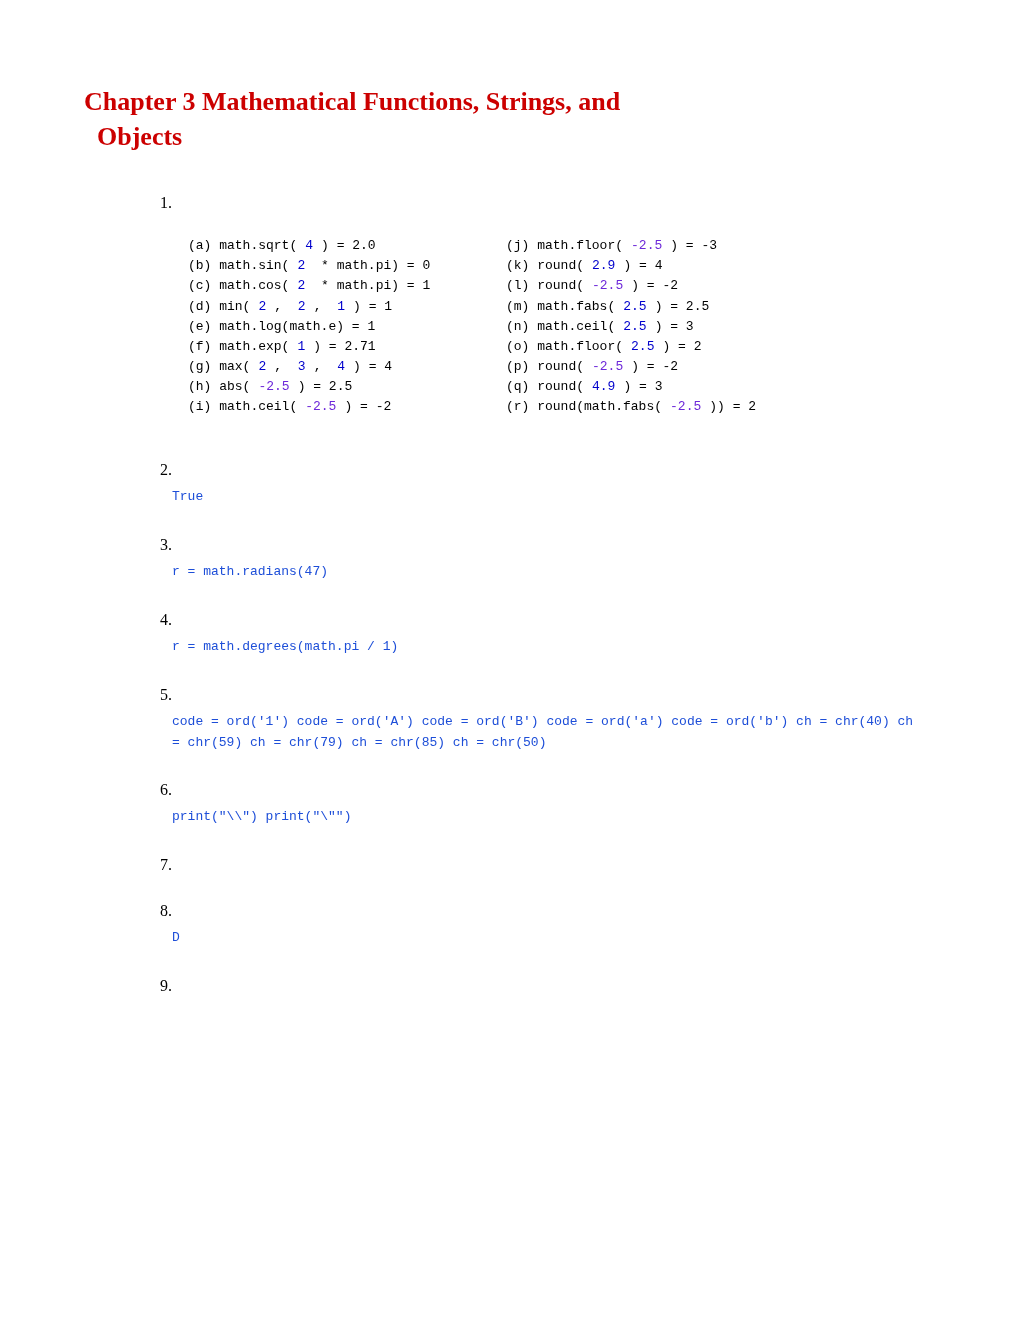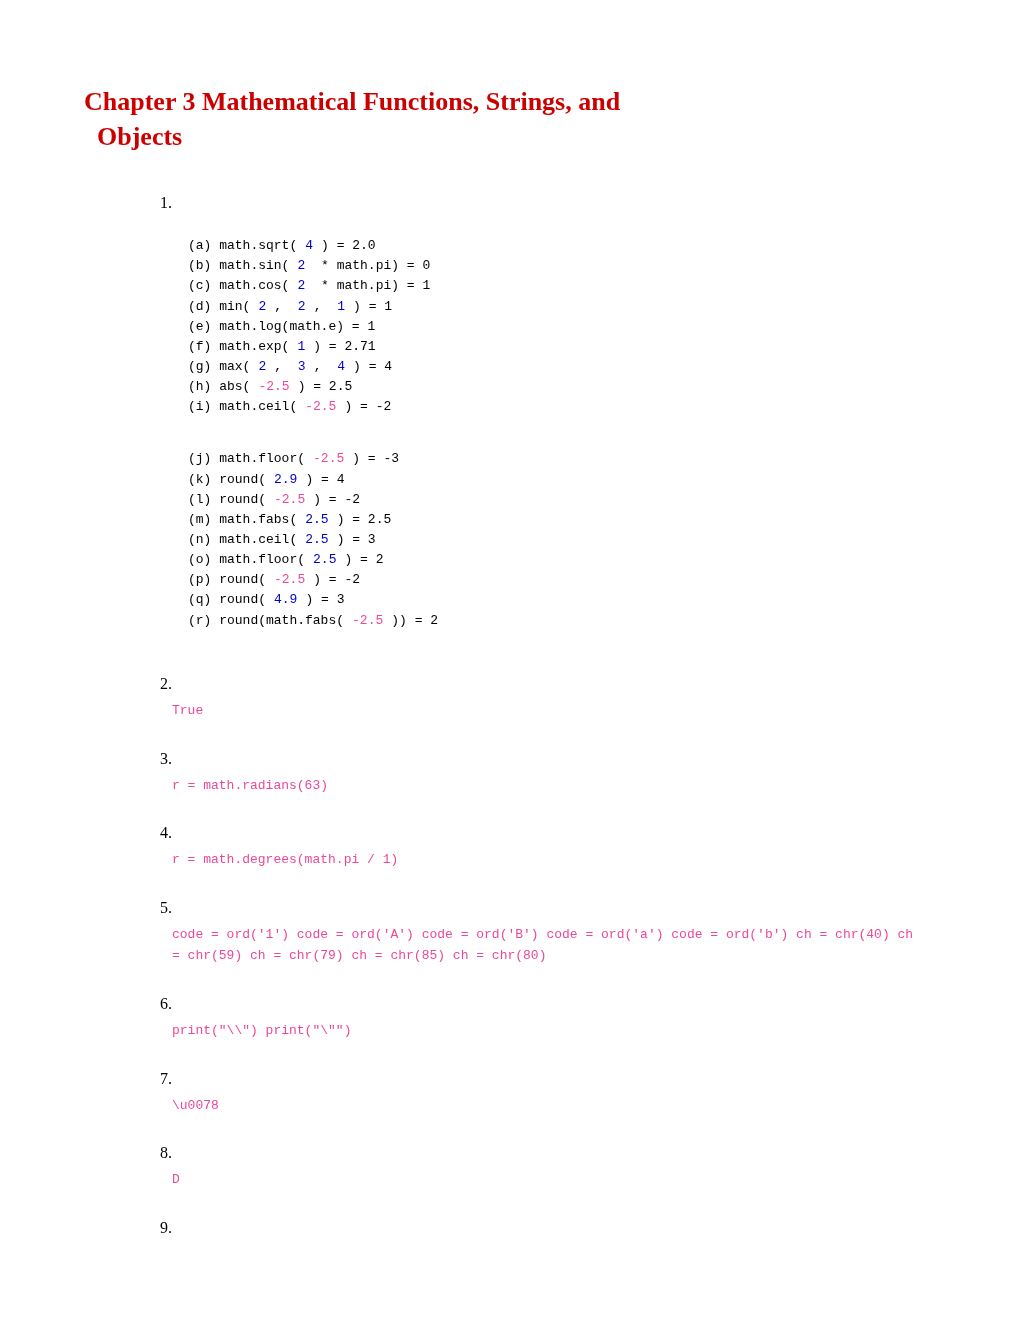--- a/index.html
+++ b/index.html
@@ -35,38 +35,37 @@
       font-size: 13px;
       line-height: 1.55;
       color: #000;
       white-space: pre;
       margin-left: 20px;
     }
     .code-block .num {
       color: #0000cc;
     }
     .code-block .neg {
-      color: #ec4899;
+      color: #6d28d9;
     }
     .two-col {
       display: flex;
-      gap: 0px;
-      flex-direction: column;
+      gap: 12px;
     }
     .col-left {
       min-width: 290px;
     }
     .col-right {
       min-width: 280px;
     }
     .plain-text {
       font-family: 'Courier New', Courier, monospace;
       font-size: 13px;
       line-height: 1.6;
-      color: #ec4899;
+      color: #1d4ed8;
       margin-left: 20px;
     }
   </style>
 </head>
 <body>
 
 <div class="chapter-title">Chapter 3 Mathematical Functions, Strings, and<br>&nbsp;&nbsp;Objects</div>
 
 <div class="content">
 
@@ -98,52 +97,51 @@
     </div>
   </div>
 
   <div class="problem">
     <div class="problem-number">2.</div>
     <div class="plain-text">True</div>
   </div>
 
   <div class="problem">
     <div class="problem-number">3.</div>
-    <div class="plain-text">r = math.radians(63)</div>
+    <div class="plain-text">r = math.radians(47)</div>
   </div>
 
   <div class="problem">
     <div class="problem-number">4.</div>
     <div class="plain-text">r = math.degrees(math.pi / 1)</div>
   </div>
 
   <div class="problem">
     <div class="problem-number">5.</div>
     <div class="plain-text">code = ord('1')
 code = ord('A')
 code = ord('B')
 code = ord('a')
 code = ord('b')
 
 ch = chr(40)
 ch = chr(59)
 ch = chr(79)
 ch = chr(85)
-ch = chr(80)</div>
+ch = chr(50)</div>
   </div>
 
   <div class="problem">
     <div class="problem-number">6.</div>
     <div class="plain-text">print("\\")
 print("\"")</div>
   </div>
 
   <div class="problem">
     <div class="problem-number">7.</div>
-    <div class="plain-text">\u0078</div>
   </div>
 
   <div class="problem">
     <div class="problem-number">8.</div>
     <div class="plain-text">D</div>
   </div>
 
   <div class="problem">
     <div class="problem-number">9.</div>
     <div class="plain-text"></div>

